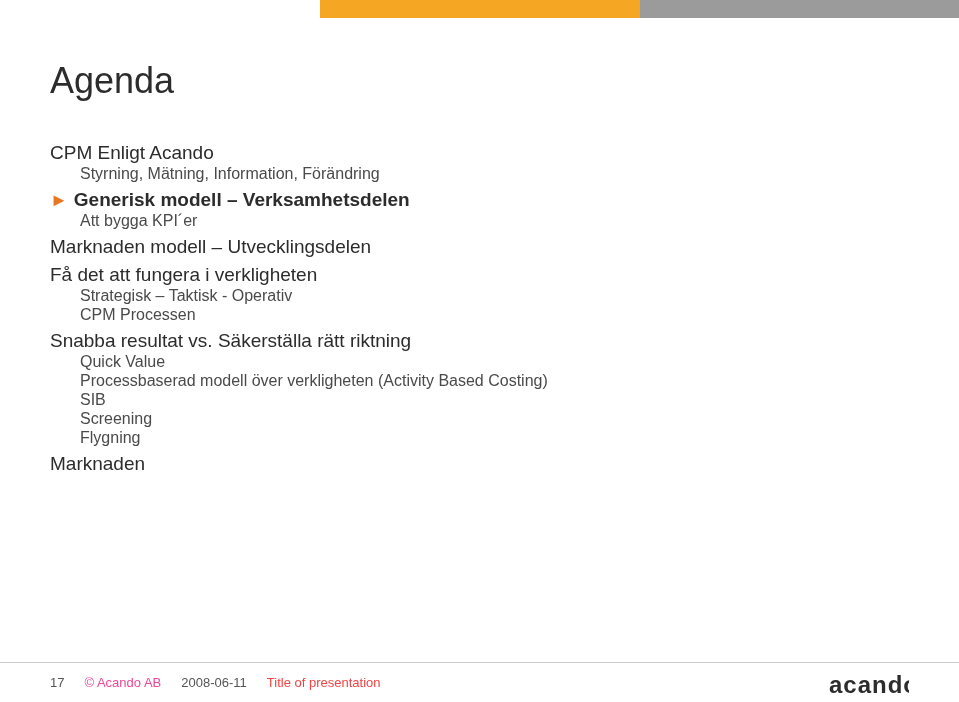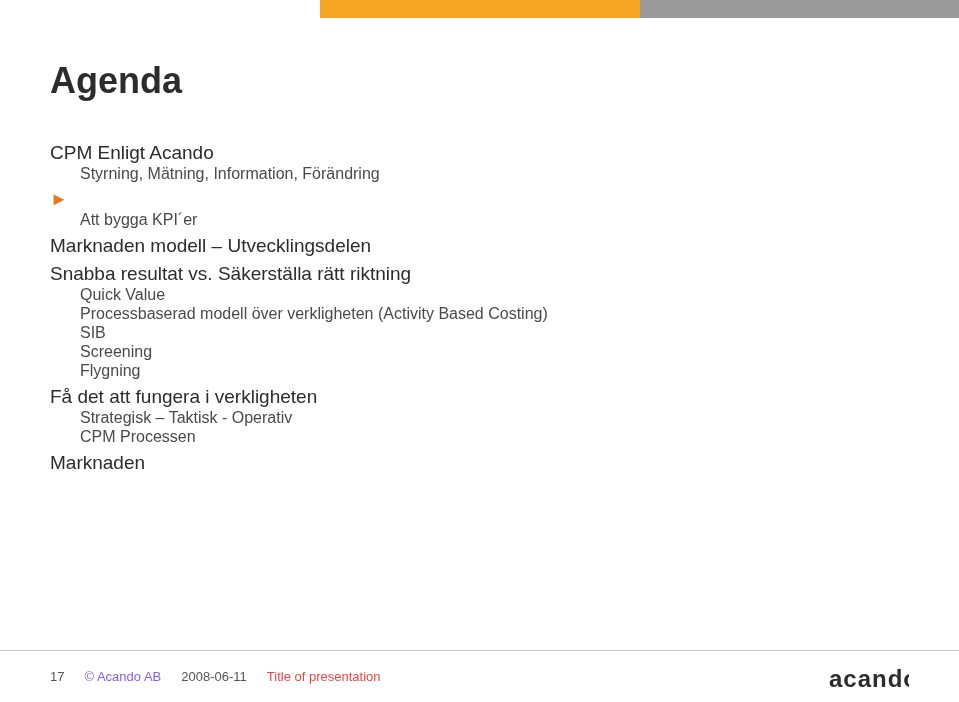--- a/index.html
+++ b/index.html
@@ -47,55 +47,55 @@
       position: absolute;
       top: 40px;
       left: 50px;
       right: 50px;
       bottom: 60px;
     }
 
     
     .page-title {
       font-size: 36px;
-      font-weight: bold;
+      font-weight: normal;
       color: #2c2c2c;
       margin-bottom: 40px;
       margin-top: 20px;
     }
 
     .arrow-icon {
       color: #E87722;
       font-size: 18px;
       margin-right: 6px;
       display: inline-block;
     }
 
     
     .footer {
       position: absolute;
       bottom: 0;
       left: 0;
       right: 0;
-      height: 52px;
+      height: 40px;
       border-top: 1px solid #cccccc;
       display: flex;
       align-items: center;
       padding: 0 50px;
     }
 
     .footer-page-number {
       font-size: 13px;
       color: #555555;
       margin-right: 20px;
     }
 
     .footer-company {
       font-size: 13px;
-      color: #8b5cf6;
+      color: #ec4899;
       margin-right: 20px;
     }
 
     .footer-date {
       font-size: 13px;
       color: #555555;
       margin-right: 20px;
     }
 
     .footer-title {
@@ -162,47 +162,48 @@
     <div class="item-row">
       <div class="main-level">
         <span>CPM Enligt Acando</span>
       </div>
       <div class="sub-level">Styrning, Mätning, Information, Förändring</div>
     </div>
 
     <div class="item-row">
       <div class="main-level bold-item">
         <span class="arrow-icon">►</span>
+        <span>Generisk modell – Verksamhetsdelen</span>
       </div>
       <div class="sub-level">Att bygga KPI´er</div>
     </div>
 
     <div class="item-row">
       <div class="main-level">
         <span>Marknaden modell – Utvecklingsdelen</span>
       </div>
+    </div>
+
+    <div class="item-row">
+      <div class="main-level">
+        <span>Få det att fungera i verkligheten</span>
+      </div>
+      <div class="sub-level">Strategisk – Taktisk - Operativ</div>
+      <div class="sub-level">CPM Processen</div>
     </div>
 
     <div class="item-row">
       <div class="main-level">
         <span>Snabba resultat vs. Säkerställa rätt riktning</span>
       </div>
       <div class="sub-level">Quick Value</div>
       <div class="sub-level">Processbaserad modell över verkligheten (Activity Based Costing)</div>
       <div class="sub-level">SIB</div>
       <div class="sub-level">Screening</div>
       <div class="sub-level">Flygning</div>
-    </div>
-
-    <div class="item-row">
-      <div class="main-level">
-        <span>Få det att fungera i verkligheten</span>
-      </div>
-      <div class="sub-level">Strategisk – Taktisk - Operativ</div>
-      <div class="sub-level">CPM Processen</div>
     </div>
 
     <div class="item-row">
       <div class="main-level">
         <span>Marknaden</span>
       </div>
     </div>
 
   </div>
 </div>

